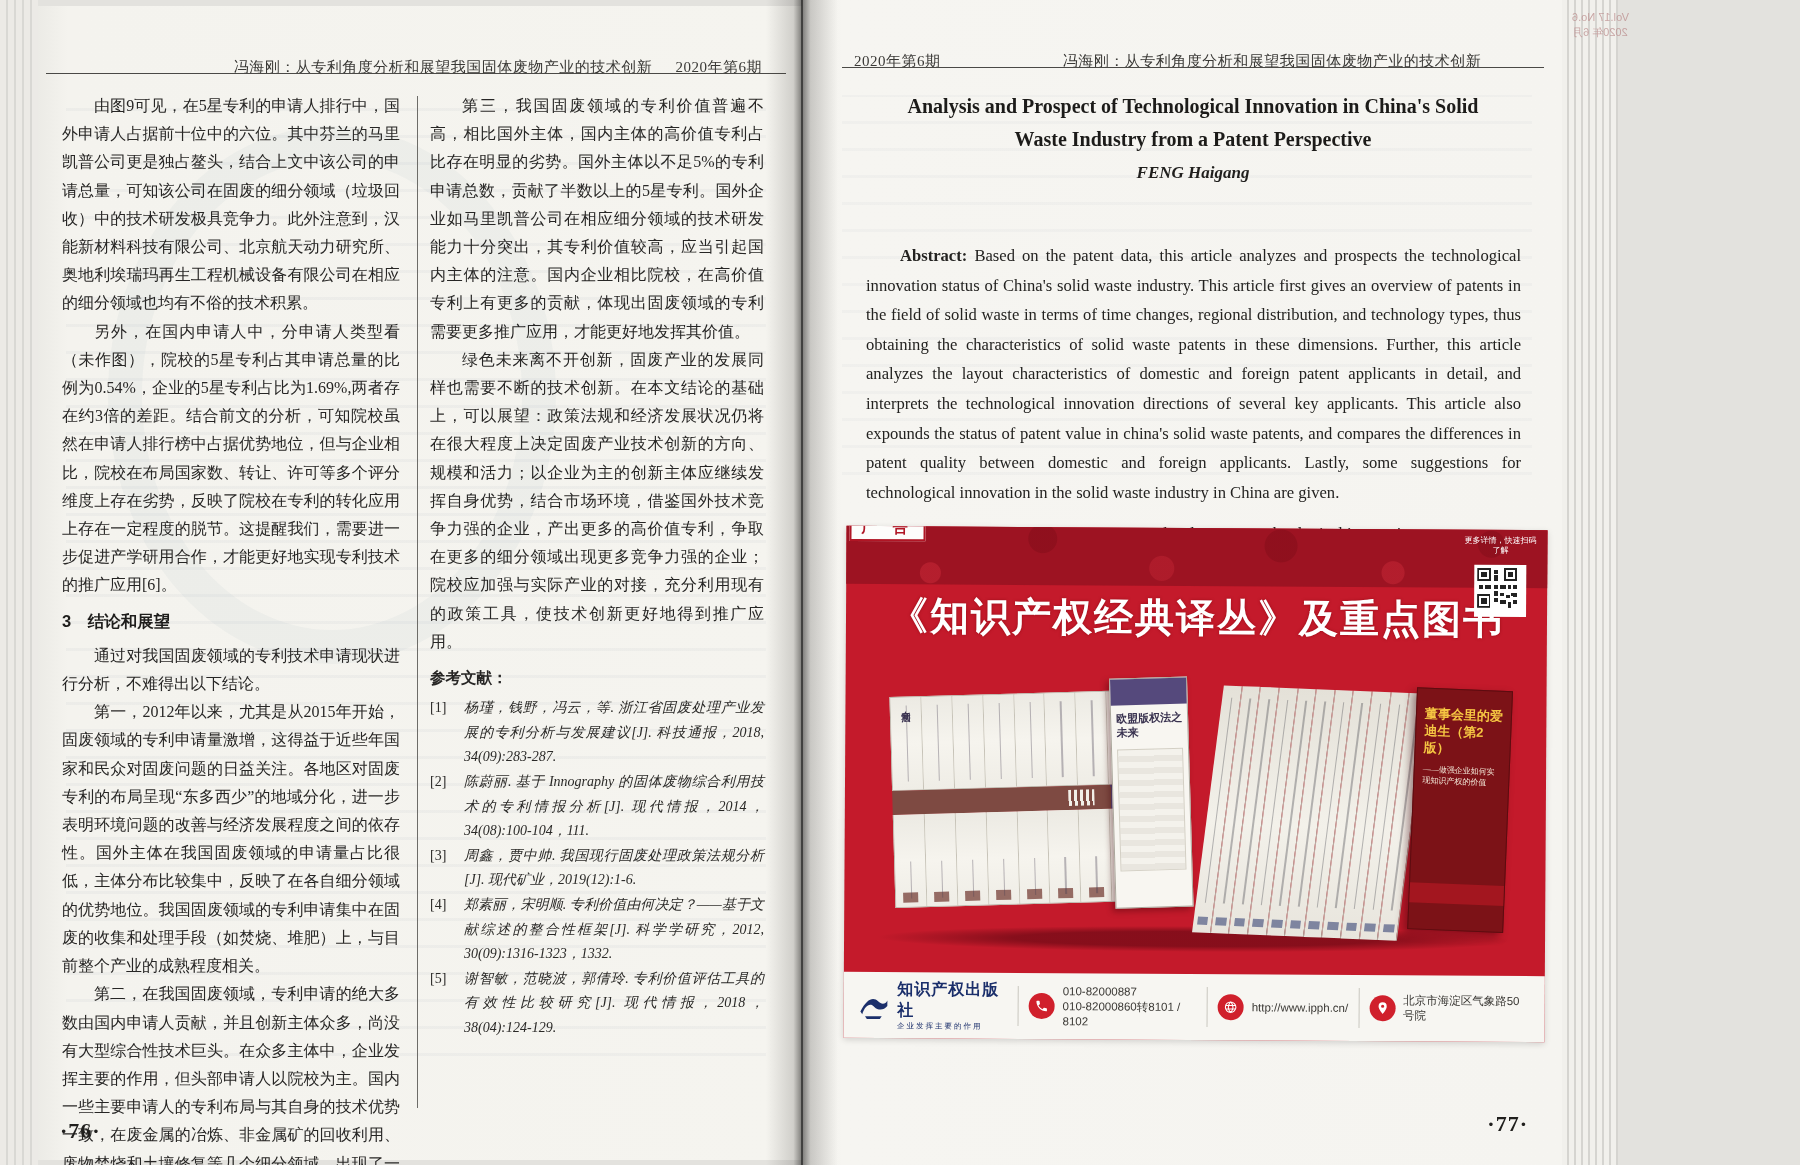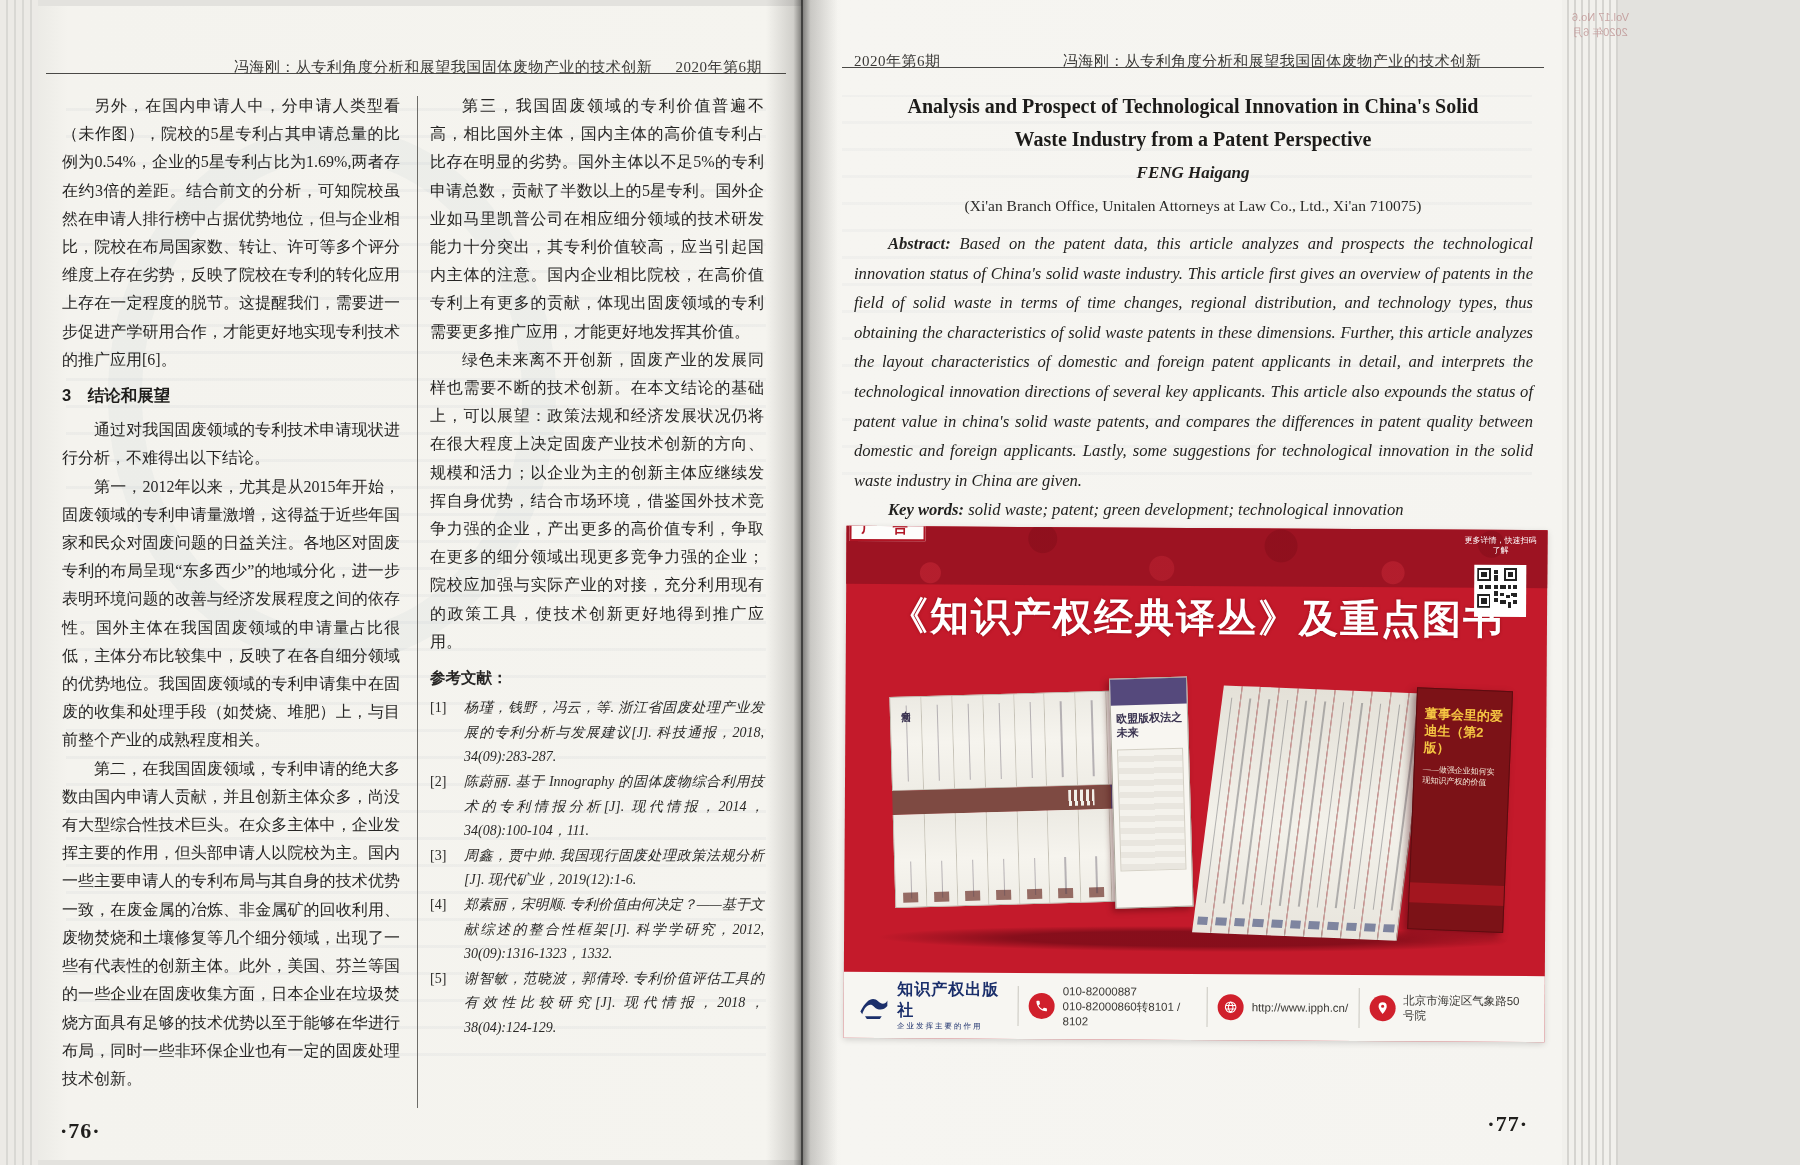--- a/index.html
+++ b/index.html
@@ -42,21 +42,21 @@
   .ref .tx{flex:1;text-align:justify;}
   .pagenum{position:absolute;font-weight:bold;font-size:22px;color:#201f1d;letter-spacing:1px;}
 
   
   .etitle{position:absolute;top:90px;left:50px;width:682px;text-align:center;font-weight:bold;
     font-size:20px;line-height:33px;color:#1c1b19;}
   .eauthor{position:absolute;top:163px;left:50px;width:682px;text-align:center;
     font-weight:bold;font-style:italic;font-size:17px;color:#201f1d;}
   .eaffil{position:absolute;top:197px;left:50px;width:682px;text-align:center;font-size:15.5px;color:#2b2a28;}
   .ebody{position:absolute;top:229px;left:52px;width:679px;font-size:16.6px;line-height:29.6px;text-align:justify;color:#232220;}
-  .ebody p{margin:0;text-indent:34px;font-style:italic;}
+  .ebody p{margin:12px;text-indent:34px;}
   .ebody .lbl{font-weight:bold;}
   .ekeywords{margin-top:0;}
 
   
   .ad{position:absolute;left:43px;top:528px;width:701px;height:512px;background:#c41a2b;
       transform:rotate(.35deg);box-shadow:0 2px 6px rgba(0,0,0,.15);}
   .ad-pattern{position:relative;height:58px;background:#9d1322;overflow:hidden;}
   .ad-pattern:before{content:"";position:absolute;inset:0;
      background:
        radial-gradient(circle at 12% 80%, rgba(200,40,55,.55) 0 10px, transparent 11px),
@@ -144,20 +144,21 @@
 
   <div class="page page-left">
     <div class="bleed" style="left:28px;top:90px;width:700px;height:960px;"></div>
     <div class="bleed-ring"></div>
 
     <div class="hd" style="left:170px;width:470px;text-align:center;">冯海刚：从专利角度分析和展望我国固体废物产业的技术创新</div>
     <div class="hd" style="right:40px;">2020年第6期</div>
     <div class="rule" style="left:8px;right:16px;"></div>
 
     <div class="col" style="left:24px;width:338px;">
+      <p>由图9可见，在5星专利的申请人排行中，国外申请人占据前十位中的六位。其中芬兰的马里凯普公司更是独占鳌头，结合上文中该公司的申请总量，可知该公司在固废的细分领域（垃圾回收）中的技术研发极具竞争力。此外注意到，汉能新材料科技有限公司、北京航天动力研究所、奥地利埃瑞玛再生工程机械设备有限公司在相应的细分领域也均有不俗的技术积累。</p>
       <p>另外，在国内申请人中，分申请人类型看（未作图），院校的5星专利占其申请总量的比例为0.54%，企业的5星专利占比为1.69%,两者存在约3倍的差距。结合前文的分析，可知院校虽然在申请人排行榜中占据优势地位，但与企业相比，院校在布局国家数、转让、许可等多个评分维度上存在劣势，反映了院校在专利的转化应用上存在一定程度的脱节。这提醒我们，需要进一步促进产学研用合作，才能更好地实现专利技术的推广应用[6]。</p>
       <div class="sec-head">3　结论和展望</div>
       <p>通过对我国固废领域的专利技术申请现状进行分析，不难得出以下结论。</p>
       <p>第一，2012年以来，尤其是从2015年开始，固废领域的专利申请量激增，这得益于近些年国家和民众对固废问题的日益关注。各地区对固废专利的布局呈现“东多西少”的地域分化，进一步表明环境问题的改善与经济发展程度之间的依存性。国外主体在我国固废领域的申请量占比很低，主体分布比较集中，反映了在各自细分领域的优势地位。我国固废领域的专利申请集中在固废的收集和处理手段（如焚烧、堆肥）上，与目前整个产业的成熟程度相关。</p>
       <p>第二，在我国固废领域，专利申请的绝大多数由国内申请人贡献，并且创新主体众多，尚没有大型综合性技术巨头。在众多主体中，企业发挥主要的作用，但头部申请人以院校为主。国内一些主要申请人的专利布局与其自身的技术优势一致，在废金属的冶炼、非金属矿的回收利用、废物焚烧和土壤修复等几个细分领域，出现了一些有代表性的创新主体。此外，美国、芬兰等国的一些企业在固废收集方面，日本企业在垃圾焚烧方面具有足够的技术优势以至于能够在华进行布局，同时一些非环保企业也有一定的固废处理技术创新。</p>
     </div>
 
     <div class="col-divider"></div>
 
     <div class="col" style="left:392px;width:334px;">
@@ -195,21 +196,20 @@
 
     <div class="hd" style="left:52px;">2020年第6期</div>
     <div class="hd" style="left:230px;width:480px;text-align:center;">冯海刚：从专利角度分析和展望我国固体废物产业的技术创新</div>
     <div class="rule" style="left:40px;right:18px;"></div>
 
     <div class="etitle">
       <div>Analysis and Prospect of Technological Innovation in China's Solid</div>
       <div>Waste Industry from a Patent Perspective</div>
     </div>
     <div class="eauthor">FENG Haigang</div>
-    <div class="eaffil">(Xi'an Branch Office, Unitalen Attorneys at Law Co., Ltd., Xi'an 710075)</div>
 
     <div class="ebody">
       <p><span class="lbl">Abstract:</span><span> Based on the patent data, this article analyzes and prospects the technological innovation status of China's solid waste industry. This article first gives an overview of patents in the field of solid waste in terms of time changes, regional distribution, and technology types, thus obtaining the characteristics of solid waste patents in these dimensions. Further, this article analyzes the layout characteristics of domestic and foreign patent applicants in detail, and interprets the technological innovation directions of several key applicants. This article also expounds the status of patent value in china's solid waste patents, and compares the differences in patent quality between domestic and foreign applicants. Lastly, some suggestions for technological innovation in the solid waste industry in China are given.</span></p>
       <p class="ekeywords"><span class="lbl">Key words:</span><span> solid waste; patent; green development; technological innovation</span></p>
     </div>
 
     <div class="ad">
       <div class="ad-pattern">
         <div class="ad-label">广 告</div>
       </div>

